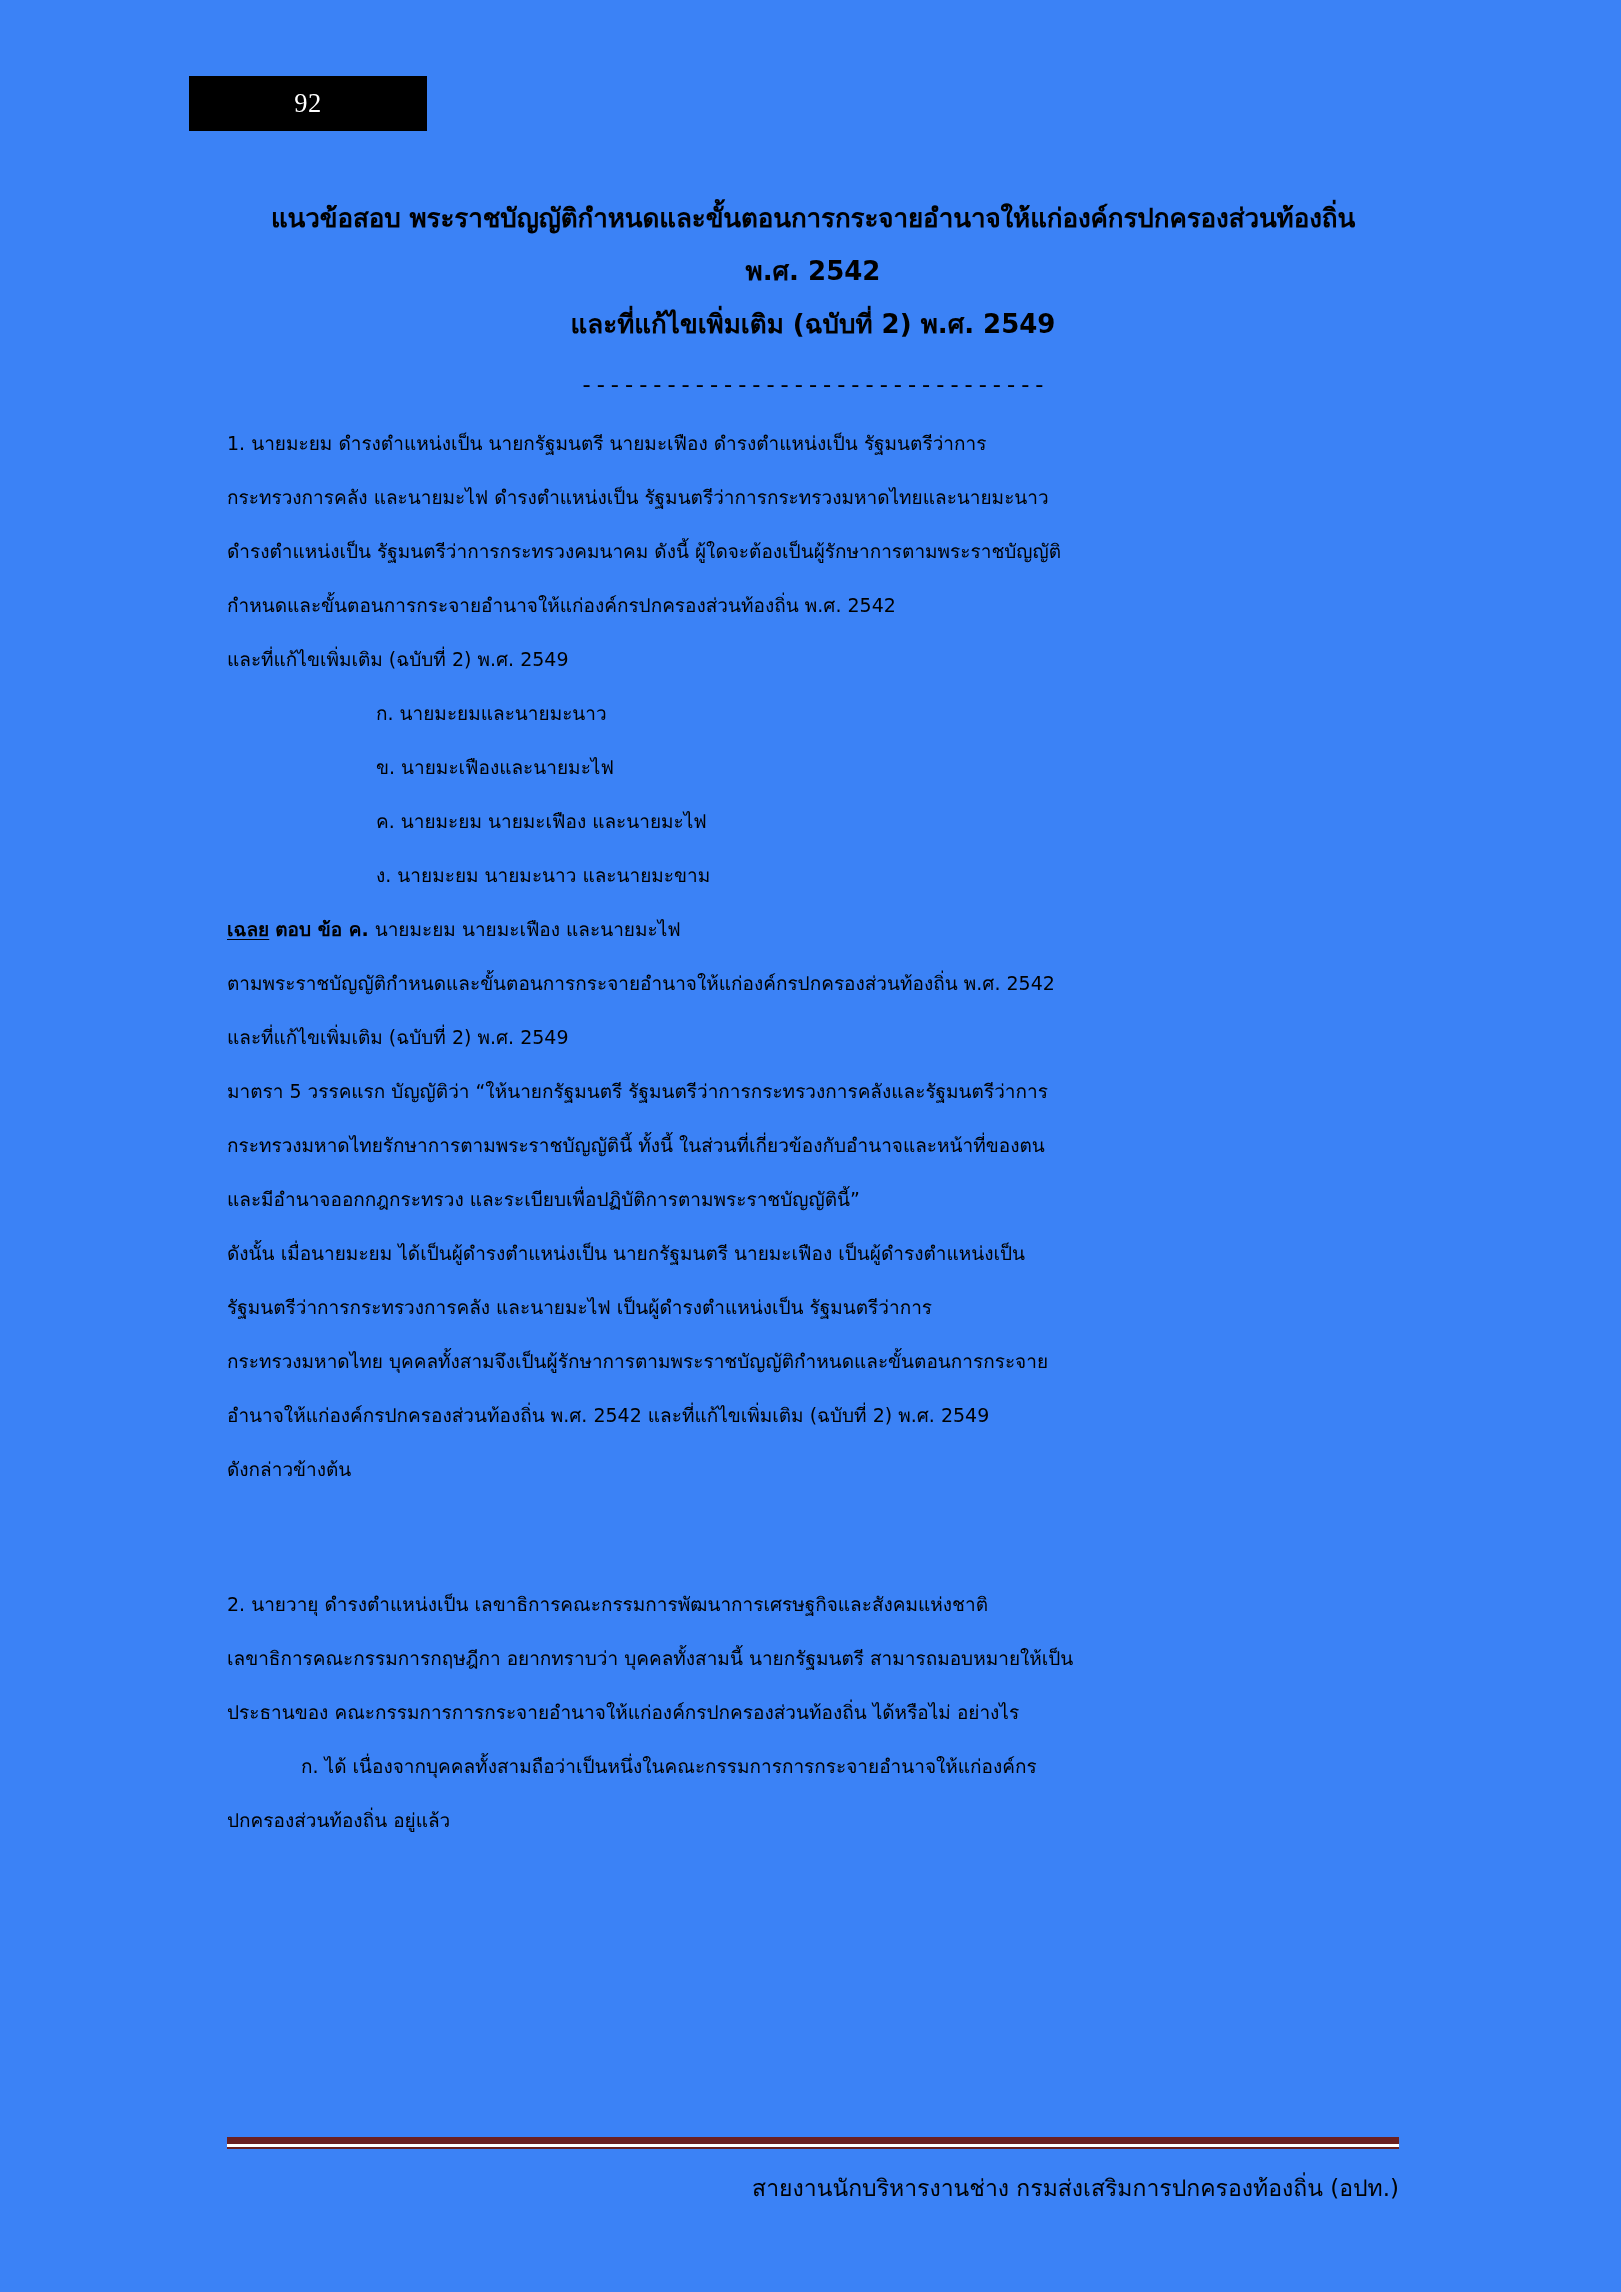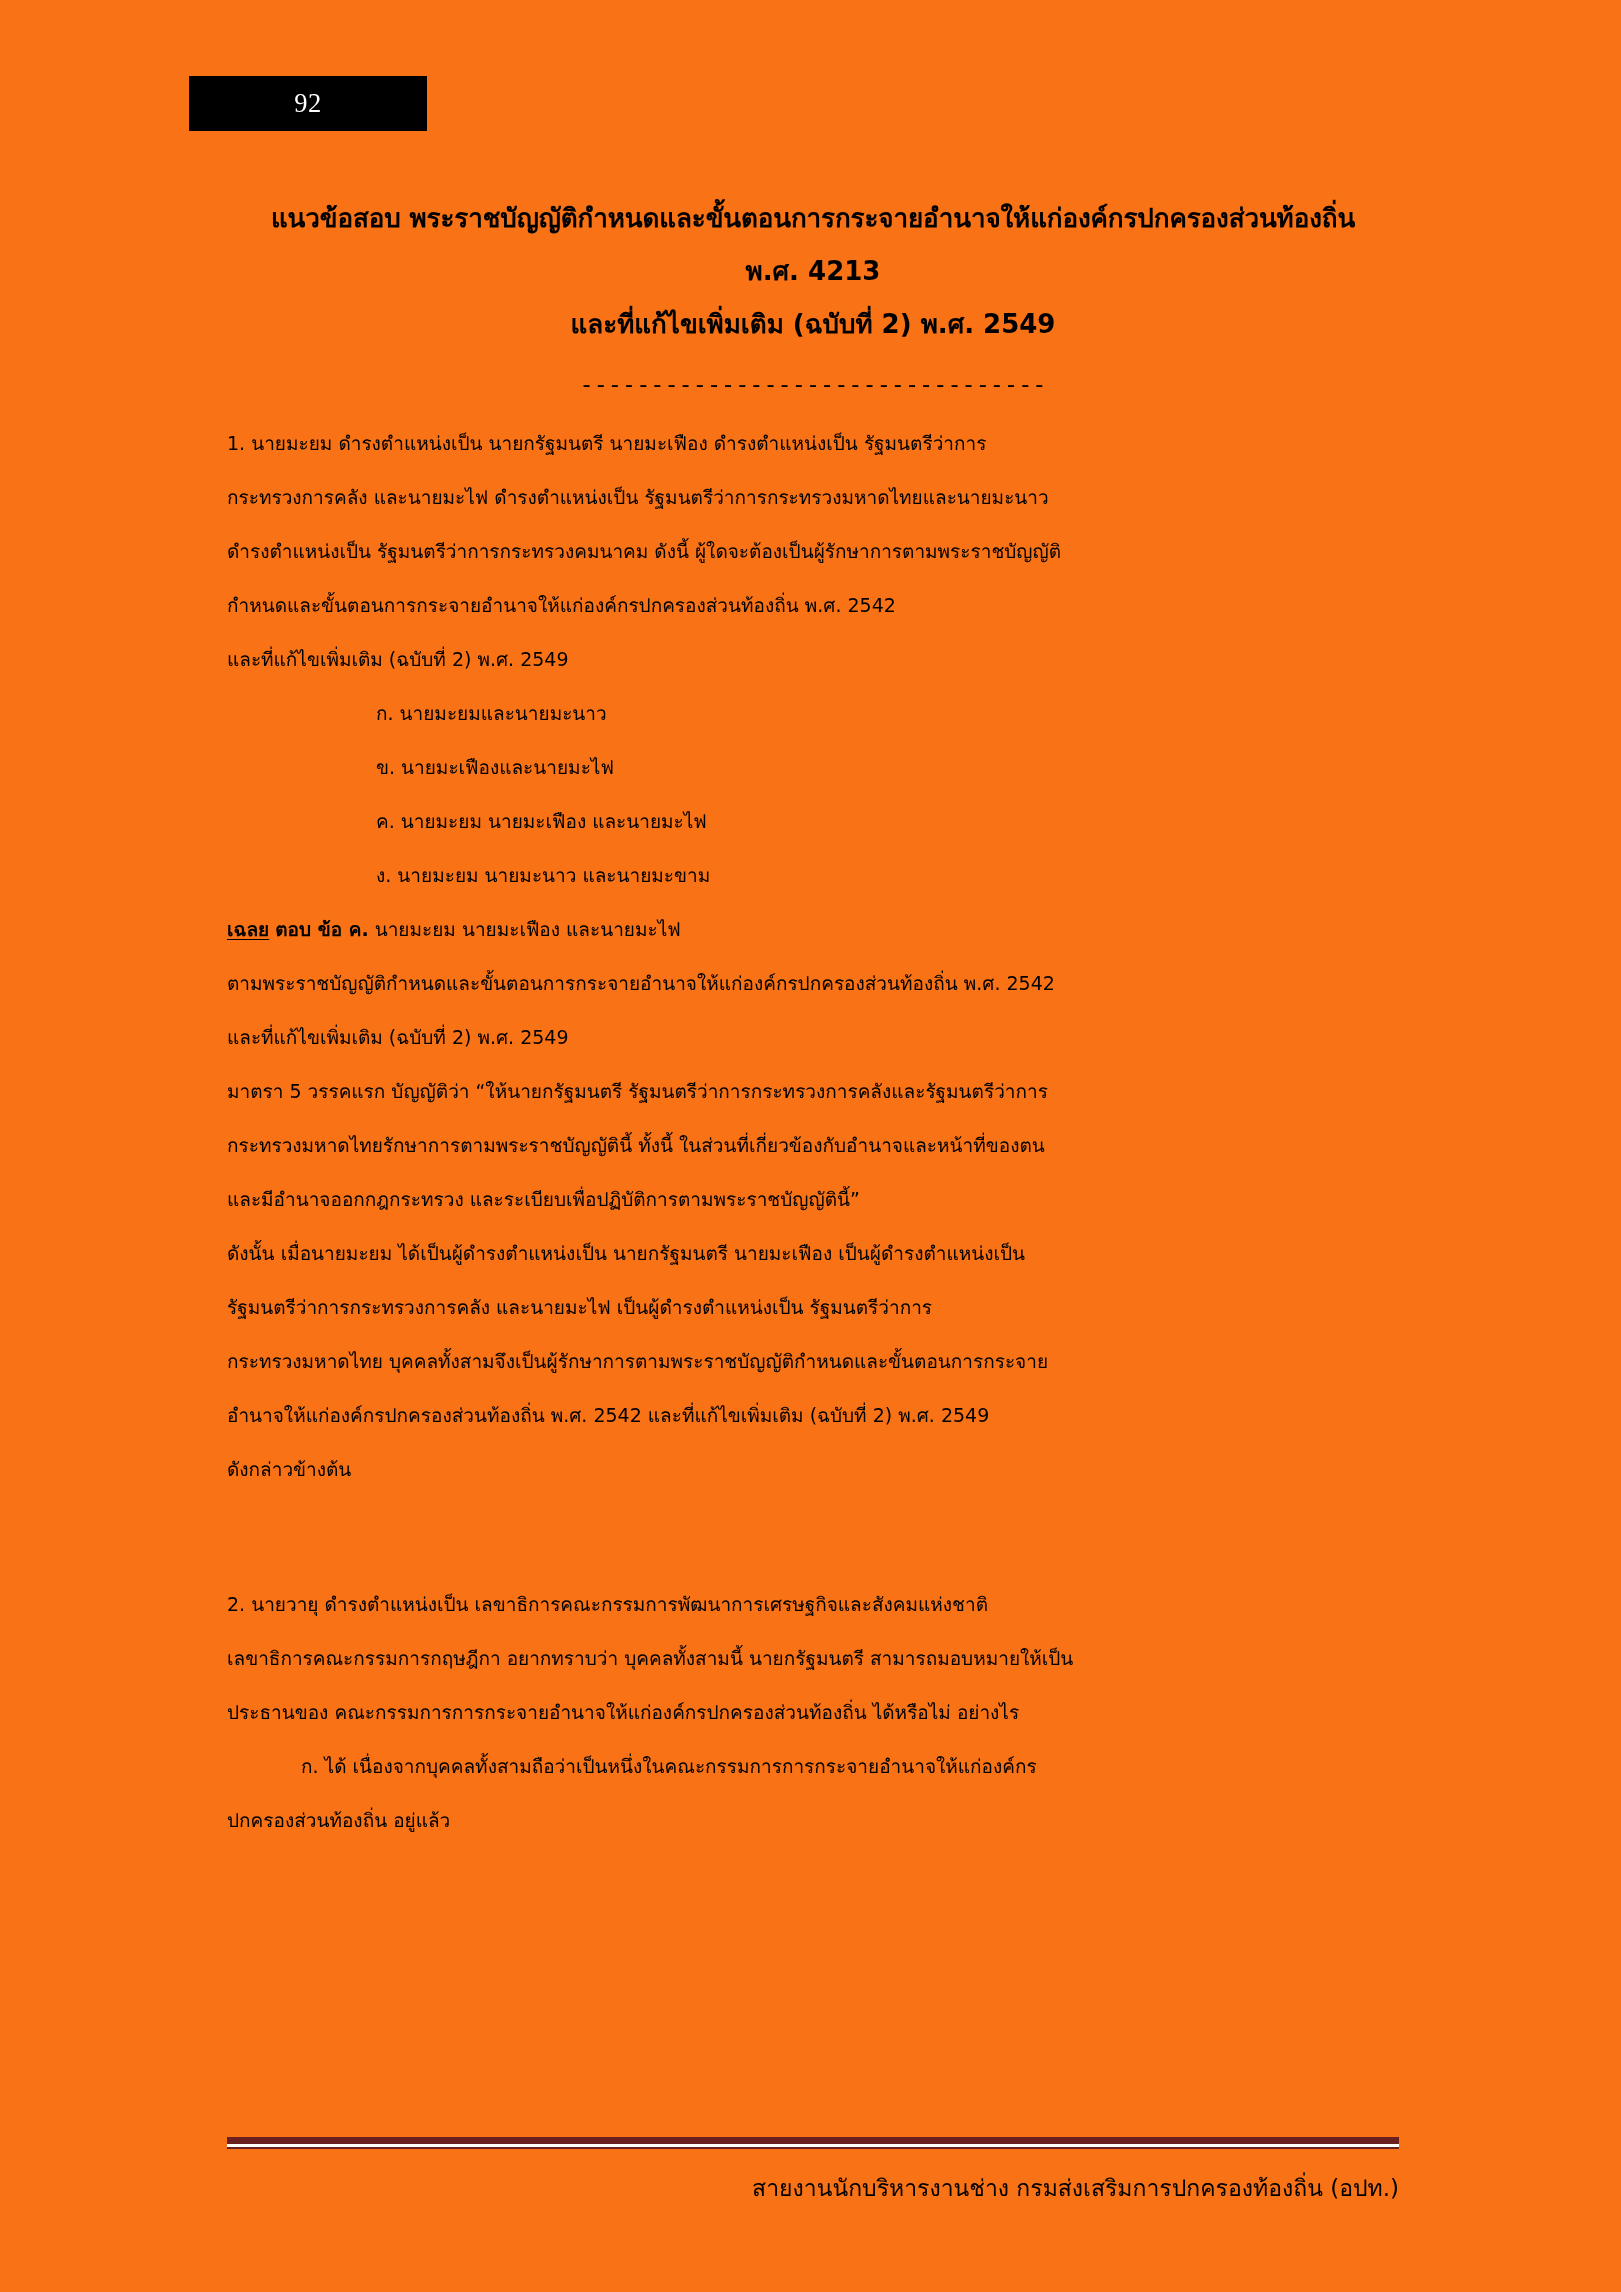--- a/index.html
+++ b/index.html
@@ -9,21 +9,21 @@
     background: #ffffff;
   }
   body {
     font-family: "DejaVu Sans", "Liberation Sans", sans-serif;
   }
   .page {
     position: relative;
     width: 1621px;
     height: 2293px;
     margin: 0 auto;
-    background: #f97316;
+    background: #3b82f6;
     box-sizing: border-box;
     overflow: hidden;
   }
 
   
   .page-number-tab {
     position: absolute;
     left: 189px;
     top: 76px;
     width: 238px;
@@ -122,21 +122,21 @@
 <body>
 
 <div class="page">
 
   <div class="page-number-tab">92</div>
 
   <div class="content">
 
     <div class="title-block">
       <span class="title-line l1">แนวข้อสอบ พระราชบัญญัติกำหนดและขั้นตอนการกระจายอำนาจให้แก่องค์กรปกครองส่วนท้องถิ่น</span>
-      <span class="title-line">พ.ศ. 4213</span>
+      <span class="title-line">พ.ศ. 2542</span>
       <span class="title-line">และที่แก้ไขเพิ่มเติม (ฉบับที่ 2) พ.ศ. 2549</span>
     </div>
 
     <div class="divider-dashes">---------------------------------</div>
 
     <div class="body-block">
 
       <span class="body-line">1. นายมะยม ดำรงตำแหน่งเป็น นายกรัฐมนตรี นายมะเฟือง ดำรงตำแหน่งเป็น รัฐมนตรีว่าการ</span>
       <span class="body-line">กระทรวงการคลัง และนายมะไฟ ดำรงตำแหน่งเป็น รัฐมนตรีว่าการกระทรวงมหาดไทยและนายมะนาว</span>
       <span class="body-line">ดำรงตำแหน่งเป็น รัฐมนตรีว่าการกระทรวงคมนาคม ดังนี้ ผู้ใดจะต้องเป็นผู้รักษาการตามพระราชบัญญัติ</span>

